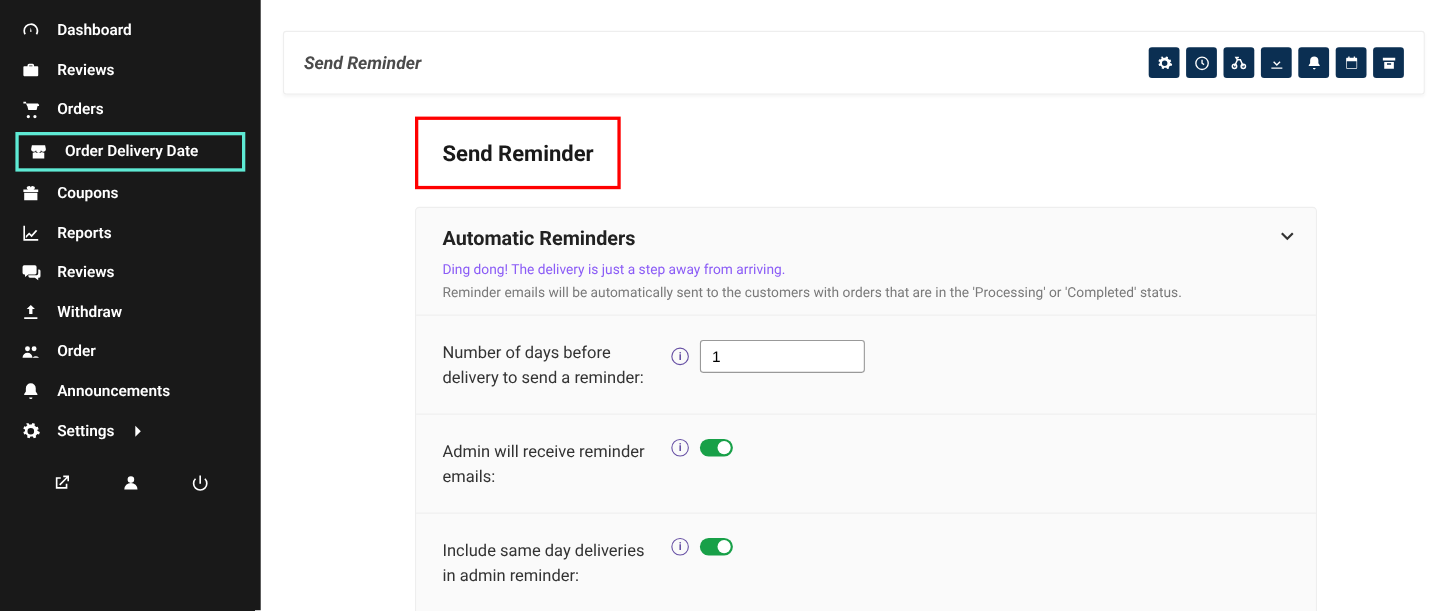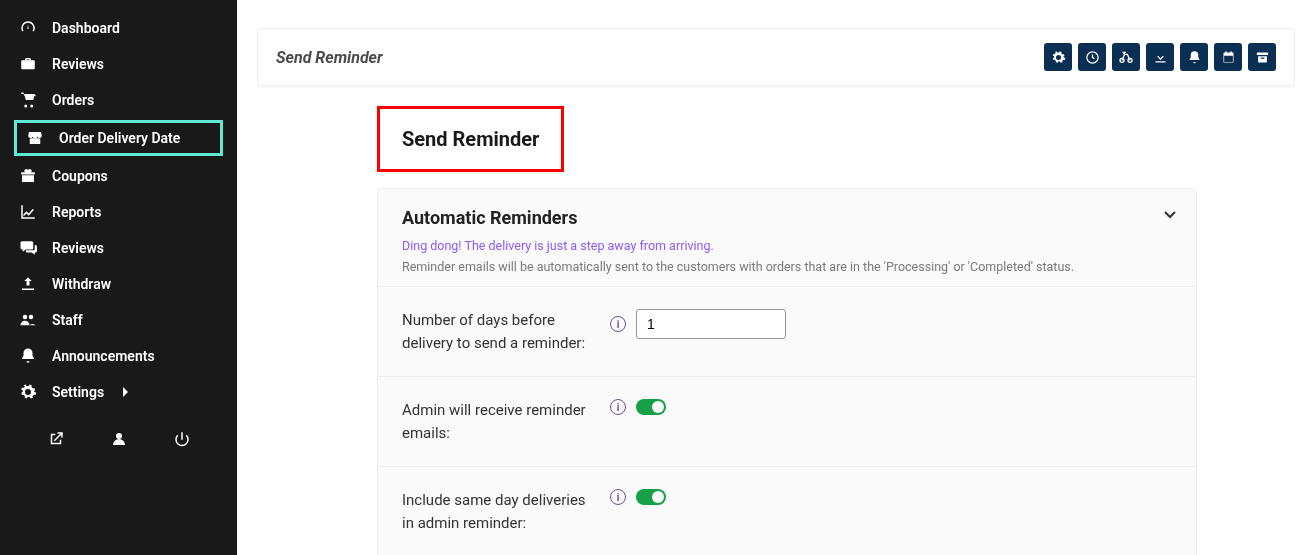--- a/index.html
+++ b/index.html
@@ -114,21 +114,21 @@
       </span>
       <span>Withdraw</span>
     </div>
 
     <div class="sidebar-item">
       <span class="icon">
         <svg width="18" height="18" viewBox="0 0 24 24" fill="currentColor">
             <path d="M8 11a3 3 0 1 0 0-6 3 3 0 0 0 0 6zm8 0a3 3 0 1 0 0-6 3 3 0 0 0 0 6zM2 19a6 6 0 0 1 12 0H2zm12 0a6 6 0 0 1 8 0h-8z"></path>
           </svg>
       </span>
-      <span>Staff</span>
+      <span>Order</span>
     </div>
 
     <div class="sidebar-item">
       <span class="icon">
         <svg width="18" height="18" viewBox="0 0 24 24" fill="currentColor">
             <path d="M12 2a6 6 0 0 0-6 6v4l-2 3v1h16v-1l-2-3V8a6 6 0 0 0-6-6zm-2 17h4a2 2 0 0 1-4 0z"></path>
           </svg>
       </span>
       <span>Announcements</span>
     </div>

